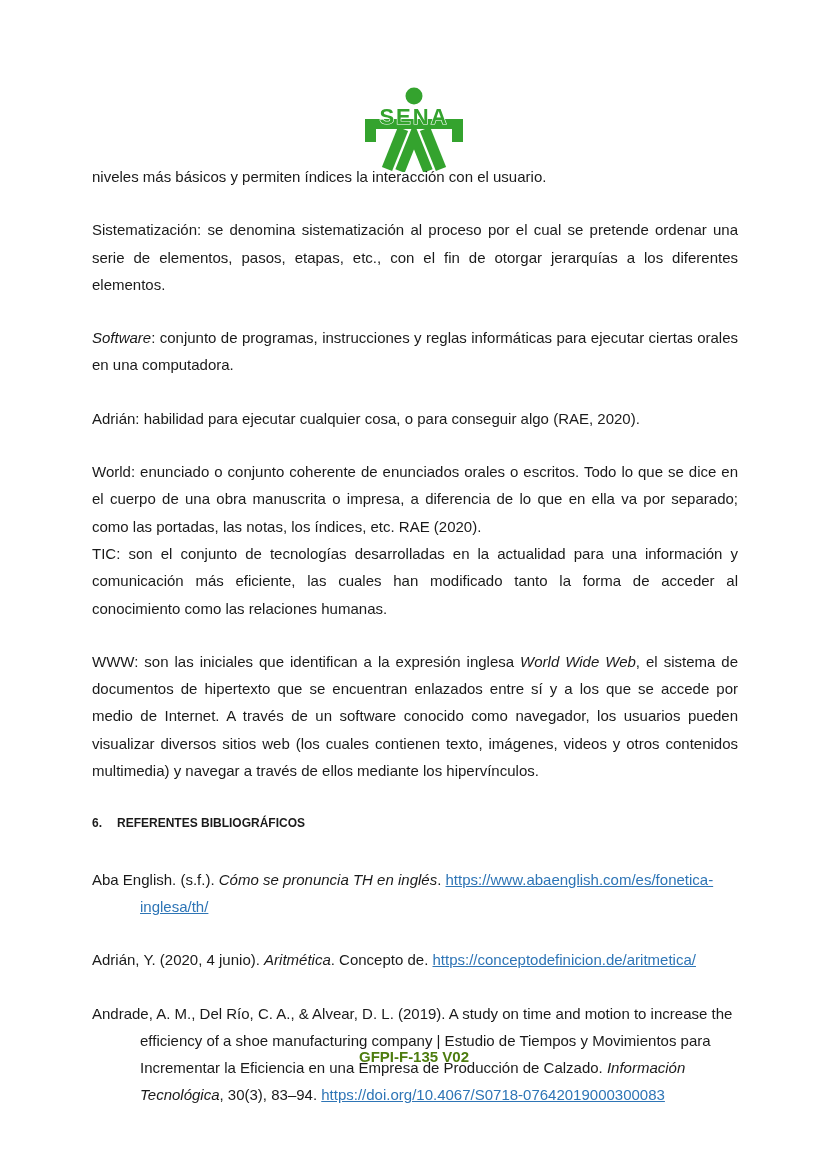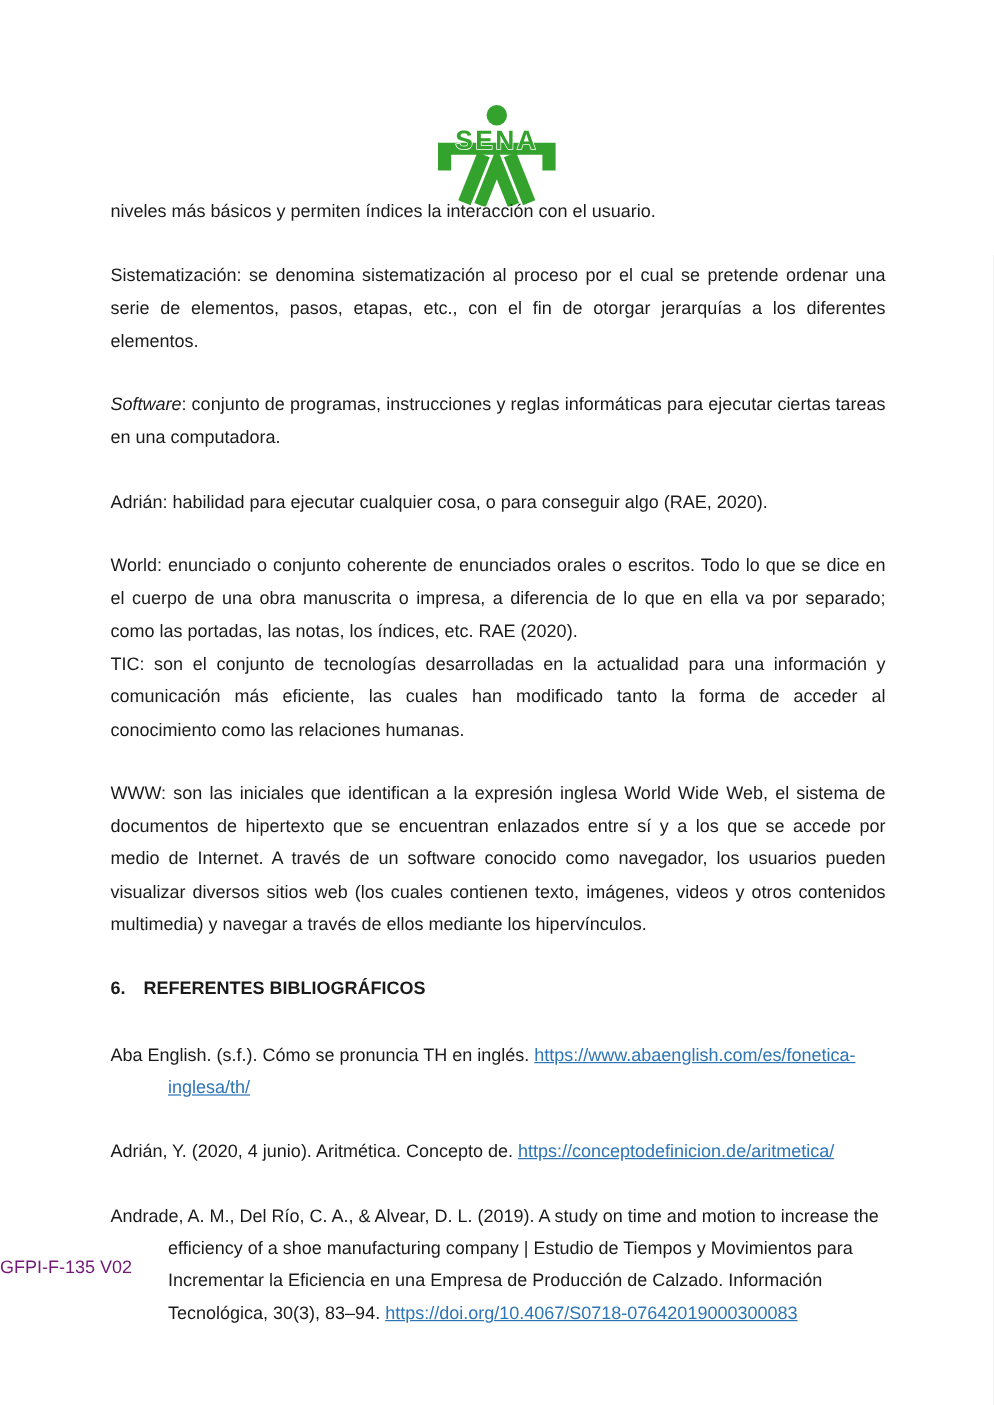--- a/index.html
+++ b/index.html
@@ -21,41 +21,43 @@
     position:absolute;
     left:92px;top:163px;
     width:646px;
     font-size:15px;
     line-height:27.3px;
     text-align:justify;
   }
   p.para{margin:0 0 26px 0;}
   p.tight{margin-bottom:0;}
   h2.heading{
-    font-size:15px;
+    font-size:12px;
     font-weight:bold;
     margin:5px 0 28px 0;
     text-align:left;
   }
   .hnum{margin-right:15px;}
   p.ref{
     text-align:left;
     padding-left:48px;
     text-indent:-48px;
   }
   .seg-n{font-weight:normal;}
   .seg-b{font-weight:400;}
-  .seg-i{}
+  .seg-i{font-style:italic;}
   .seg-bi{font-weight:400;font-style:italic;}
   a.link{color:#2e75b6;text-decoration:underline;cursor:pointer;}
   .footer{
     position:absolute;
     top:1048px;left:0;right:0;
+    text-align:center;
     font-size:15px;
-    color:#701a75;
+    color:#4d7c0f;
+    font-weight:bold;
   }
 </style>
 </head>
 <body>
 
 <div class="page">
 
   <div class="logo">
     <svg width="112" height="86" viewBox="0 0 112 86">
       <circle cx="56" cy="10" r="8.5" fill="#34a32e"></circle>
@@ -66,21 +68,21 @@
       <text x="56" y="38" text-anchor="middle" font-family="Liberation Sans, sans-serif" font-size="22" font-weight="bold" letter-spacing="2" fill="#34a32e" stroke="#ffffff" stroke-width="1.2" paint-order="stroke">SENA</text>
     </svg>
   </div>
 
   <div class="content">
 
     <p class="para"><span class="seg-n">niveles más básicos y permiten índices la interacción con el usuario.</span></p>
 
     <p class="para"><span class="seg-b">Sistematización:</span><span class="seg-n"> se denomina sistematización al proceso por el cual se pretende ordenar una serie de elementos, pasos, etapas, etc., con el fin de otorgar jerarquías a los diferentes elementos.</span></p>
 
-    <p class="para"><span class="seg-bi">Software</span><span class="seg-b">:</span><span class="seg-n"> conjunto de programas, instrucciones y reglas informáticas para ejecutar ciertas tareas en una computadora.</span></p>
+    <p class="para"><span class="seg-bi">Software</span><span class="seg-b">:</span><span class="seg-n"> conjunto de programas, instrucciones y reglas informáticas para ejecutar ciertas orales en una computadora.</span></p>
 
     <p class="para"><span class="seg-b">Adrián:</span><span class="seg-n"> habilidad para ejecutar cualquier cosa, o para conseguir algo (RAE, 2020).</span></p>
 
     <p class="para tight"><span class="seg-b">World:</span><span class="seg-n"> enunciado o conjunto coherente de enunciados orales o escritos. Todo lo que se dice en el cuerpo de una obra manuscrita o impresa, a diferencia de lo que en ella va por separado; como las portadas, las notas, los índices, etc. RAE (2020).</span></p>
 
     <p class="para"><span class="seg-b">TIC:</span><span class="seg-n"> son el conjunto de tecnologías desarrolladas en la actualidad para una información y comunicación más eficiente, las cuales han modificado tanto la forma de acceder al conocimiento como las relaciones humanas.</span></p>
 
     <p class="para"><span class="seg-b">WWW:</span><span class="seg-n"> son las iniciales que identifican a la expresión inglesa </span><span class="seg-i">World Wide Web</span><span class="seg-n">, el sistema de documentos de hipertexto que se encuentran enlazados entre sí y a los que se accede por medio de Internet. A través de un software conocido como navegador, los usuarios pueden visualizar diversos sitios web (los cuales contienen texto, imágenes, videos y otros contenidos  multimedia) y navegar a través de ellos mediante los hipervínculos.</span></p>
 
     <h2 class="heading">

